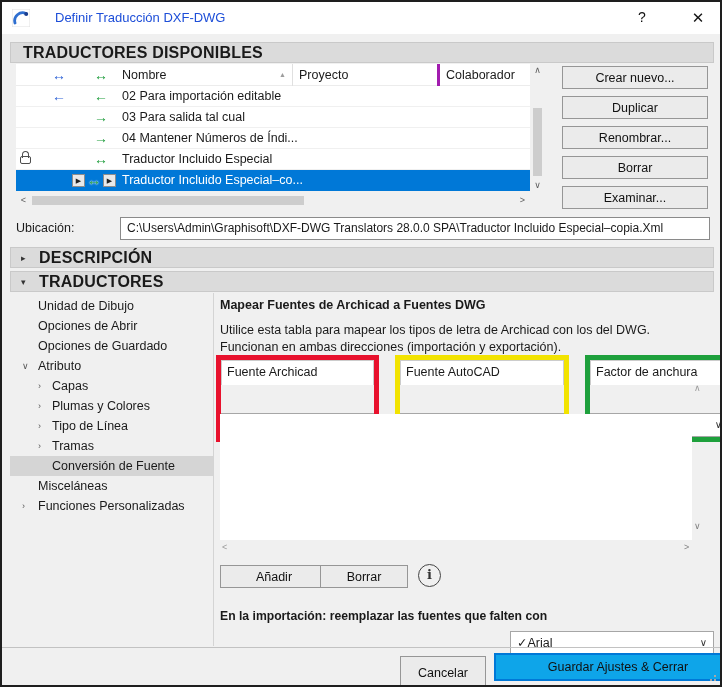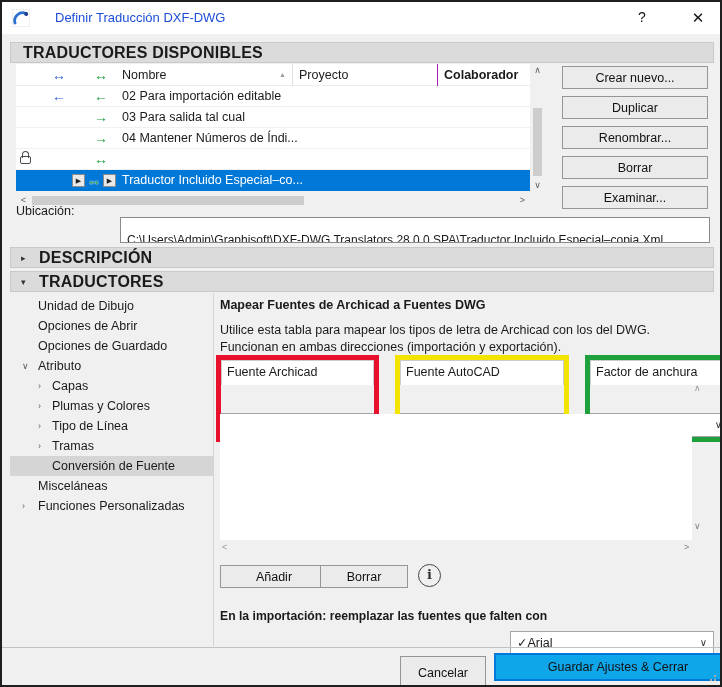--- a/index.html
+++ b/index.html
@@ -25,21 +25,21 @@
   .btri{position:absolute;left:10px;top:0;line-height:20px;font-size:9px;color:#333;}
   
   .ttable{position:absolute;left:14px;top:62px;width:514px;height:127px;background:#fff;}
   .thead{display:flex;height:22px;align-items:center;border-bottom:1px solid #ececec;}
   .hc{height:22px;line-height:22px;}
   .lockc{width:20px;}
   .bluec{width:46px;text-align:center;}
   .greenc{width:38px;text-align:center;}
   .namec{width:172px;position:relative;padding-left:2px;}
   .projc{width:145px;border-left:1px solid #e0e0e0;padding-left:6px;}
-  .colabc{flex:1;border-left:1px solid #a21caf;padding-left:6px;font-weight:bold;}
+  .colabc{flex:1;border-left:3px solid #a21caf;padding-left:6px;}
   .sort{position:absolute;right:6px;top:0;font-size:7px;color:#9d9d9d;line-height:22px;}
   .trow{display:flex;height:21px;align-items:center;border-bottom:1px solid #f0f0f0;}
   .trow .c{height:21px;line-height:21px;}
   .trow .namec{width:auto;flex:1;}
   .trow.sel{background:#0078d7;color:#fff;border-bottom:none;}
   .arr{font-weight:bold;font-size:14px;}
   .arr.blue{color:#2f63d6;}
   .arr.green{color:#1f9d3d;}
   .trow.sel .arr.green{text-shadow:0 0 2px #fff,0 0 2px #fff;}
   .selc{width:84px;display:flex;align-items:center;justify-content:flex-end;gap:2px;padding-right:4px;}
@@ -54,23 +54,23 @@
   .sbtn{position:absolute;color:#5c5c5c;font-size:9px;line-height:11px;width:13px;text-align:center;cursor:pointer;}
   .vsb .up{top:1px;} .vsb .down{bottom:1px;}
   .vthumb{position:absolute;left:2px;top:44px;width:9px;height:68px;background:#cdcdcd;cursor:pointer;}
   .hsb .left{left:1px;top:1px;} .hsb .right{right:1px;top:1px;}
   .hthumb{position:absolute;left:16px;top:2px;width:272px;height:9px;background:#cdcdcd;cursor:pointer;}
   
   .actions{position:absolute;left:560px;top:64px;width:146px;}
   .abtn{display:block;width:146px;height:23px;margin-bottom:7px;background:#ebebeb;border:1px solid #969696;
         font-family:inherit;font-size:12.5px;color:#111;cursor:pointer;}
   
-  .loclabel{position:absolute;left:14px;top:198px;line-height:23px;}
+  .loclabel{position:absolute;left:14px;top:215px;line-height:23px;}
   .locfield{position:absolute;left:118px;top:215px;width:590px;height:23px;background:#fff;border:1px solid #8a8a8a;
-            line-height:21px;padding:12px 6px;font-size:12px;white-space:nowrap;overflow:hidden;}
+            line-height:21px;padding:0 6px;font-size:12px;white-space:nowrap;overflow:hidden;}
   
   .tree{position:absolute;left:8px;top:294px;width:203px;}
   .titem{position:relative;height:20px;line-height:20px;padding-left:28px;cursor:pointer;white-space:nowrap;}
   .titem.lvl1{padding-left:42px;}
   .titem.tsel{background:#d5d5d5;}
   .tchev{position:absolute;left:12px;top:0;font-size:9px;color:#555;line-height:20px;}
   .lvl1 .tchev{left:28px;}
   .vdiv{position:absolute;left:211px;top:291px;width:1px;height:353px;background:#d4d4d4;}
   .hdiv{position:absolute;left:0;top:645px;width:718px;height:1px;background:#c2c2c2;}
   
@@ -156,20 +156,21 @@
         <div class="trow">
           <span class="c lockc"></span>
           <span class="c bluec"></span>
           <span class="c greenc"><span class="arr green">→</span></span>
           <span class="c namec">04 Mantener Números de Índi...</span>
         </div>
         <div class="trow">
           <span class="c lockc"><span class="lock"><span class="shk"></span><span class="bod"></span></span></span>
           <span class="c bluec"></span>
           <span class="c greenc"><span class="arr green">↔</span></span>
+          <span class="c namec">Traductor Incluido Especial</span>
         </div>
         <div class="trow sel">
           <span class="c lockc"></span>
           <span class="c selc">
             <span class="pbtn">▶</span>
             <span class="arr green">↔</span>
             <span class="pbtn">▶</span>
           </span>
           <span class="c namec">Traductor Incluido Especial–co...</span>
         </div>

